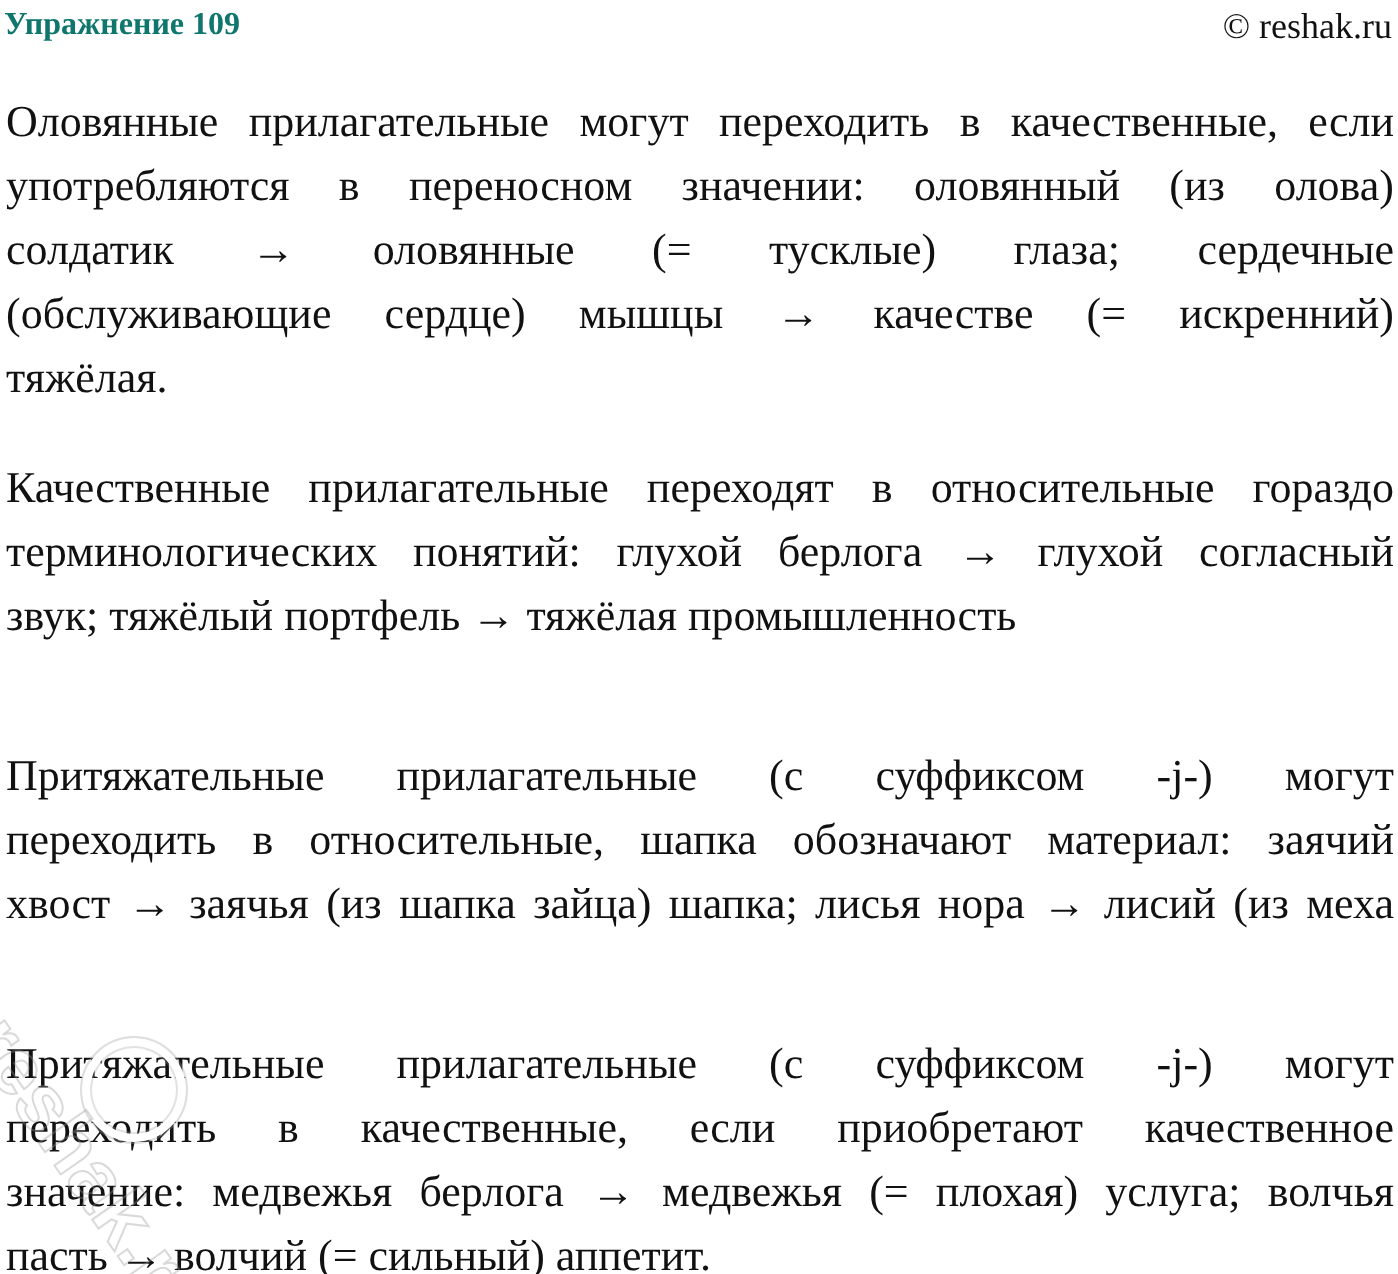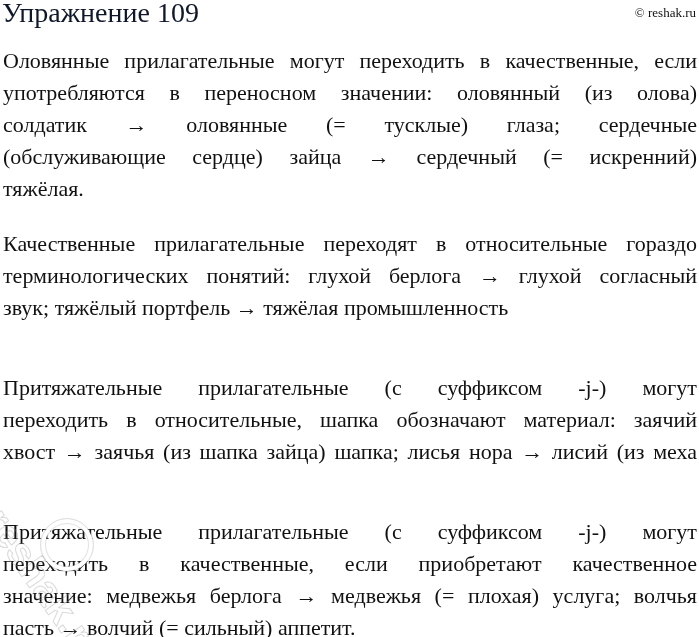--- a/index.html
+++ b/index.html
@@ -19,30 +19,30 @@
       position: absolute;
       top: 0;
       left: 0;
       width: 699px;
       height: 30px;
     }
     .title {
       position: absolute;
       left: 2px;
       top: -1px;
-      font-weight: normal;
-      font-size: 28px;
+      font-weight: bold;
+      font-size: 16px;
       line-height: 28px;
-      color: #0f172a;
+      color: #0f766e;
     }
     .copyright {
       position: absolute;
       right: 3px;
       top: 0px;
-      font-size: 13px;
+      font-size: 18px;
       line-height: 26px;
       color: #111;
     }
     .para {
       position: absolute;
       left: 3px;
       width: 694px;
       font-size: 22px;
       line-height: 32px;
       text-align: justify;
@@ -95,21 +95,21 @@
 
 <div class="header">
   <div class="title">Упражнение 109</div>
   <div class="copyright">© reshak.ru</div>
 </div>
 
 <div class="para" id="p1">
   <span class="line">Оловянные прилагательные могут переходить в качественные, если</span>
   <span class="line">употребляются в переносном значении: оловянный (из олова)</span>
   <span class="line">солдатик → оловянные (= тусклые) глаза; сердечные</span>
-  <span class="line">(обслуживающие сердце) зайца → сердечный (= искренний)</span>
+  <span class="line">(обслуживающие сердце) мышцы → качестве (= искренний)</span>
   <span class="line last">тяжёлая.</span>
 </div>
 
 <div class="para" id="p2">
   <span class="line">Качественные прилагательные переходят в относительные гораздо</span>
   <span class="line">терминологических понятий: глухой берлога → глухой согласный</span>
   <span class="line last">звук; тяжёлый портфель → тяжёлая промышленность</span>
 </div>
 
 <div class="para" id="p3">

